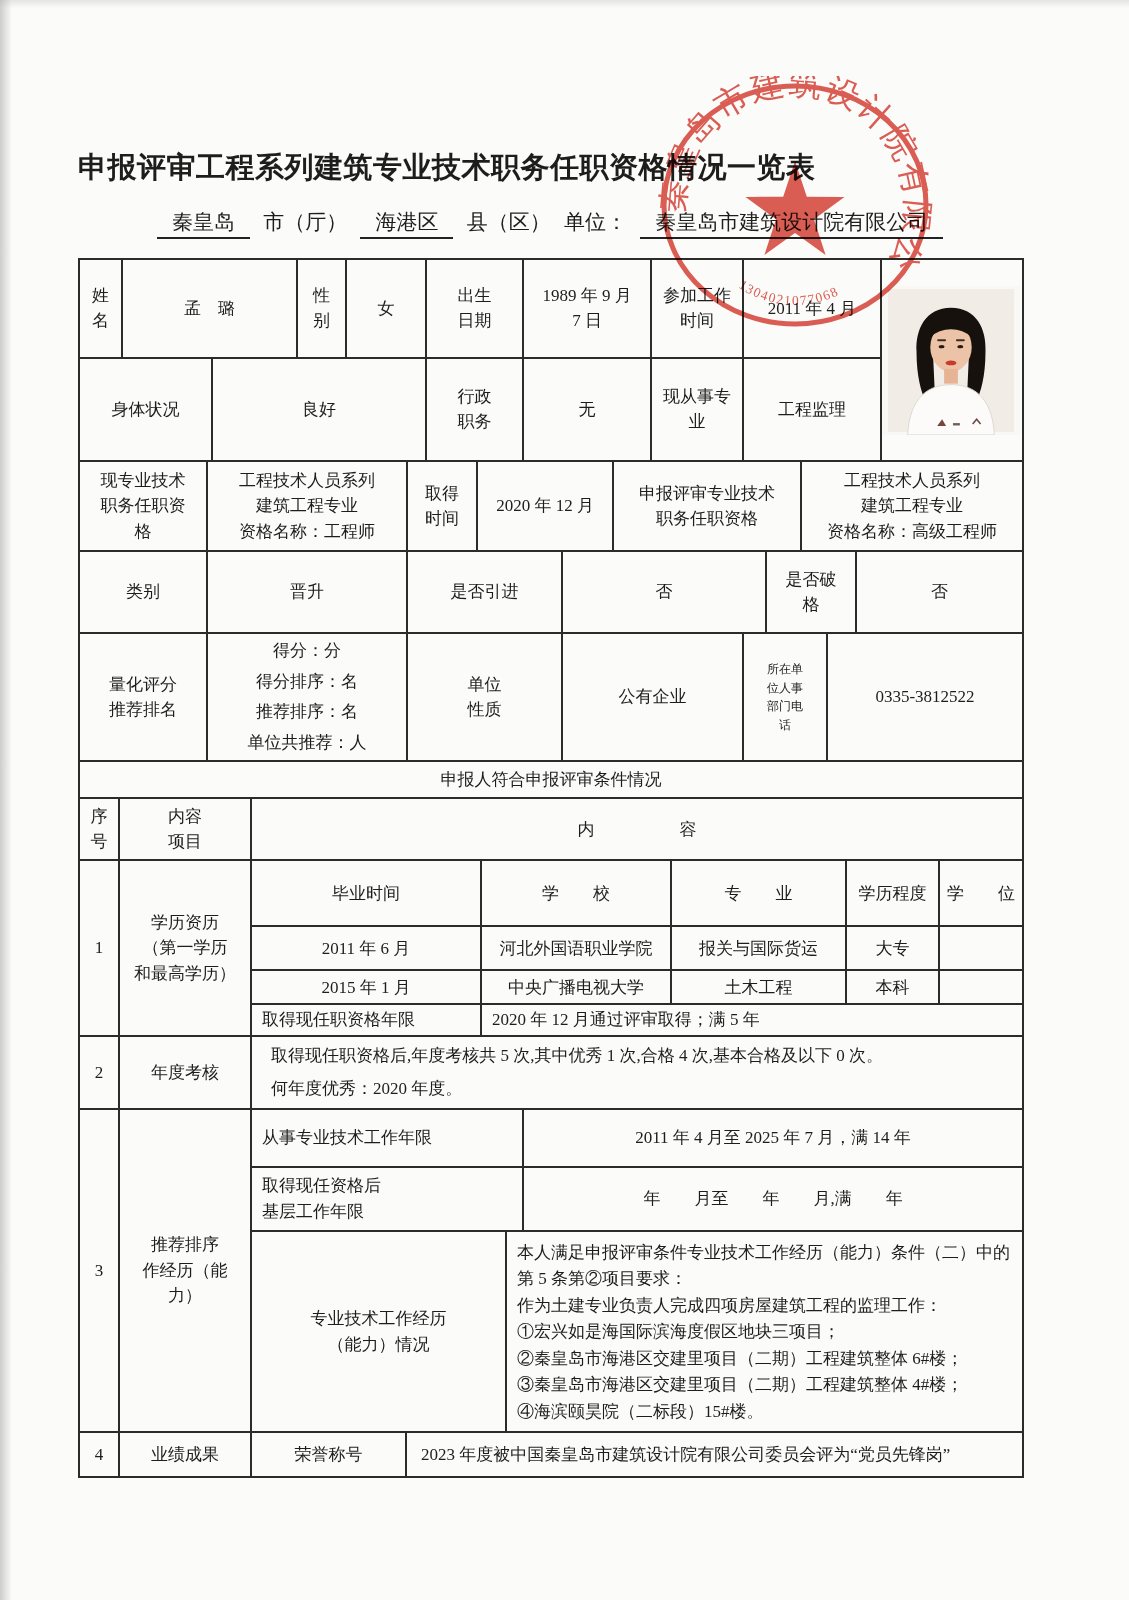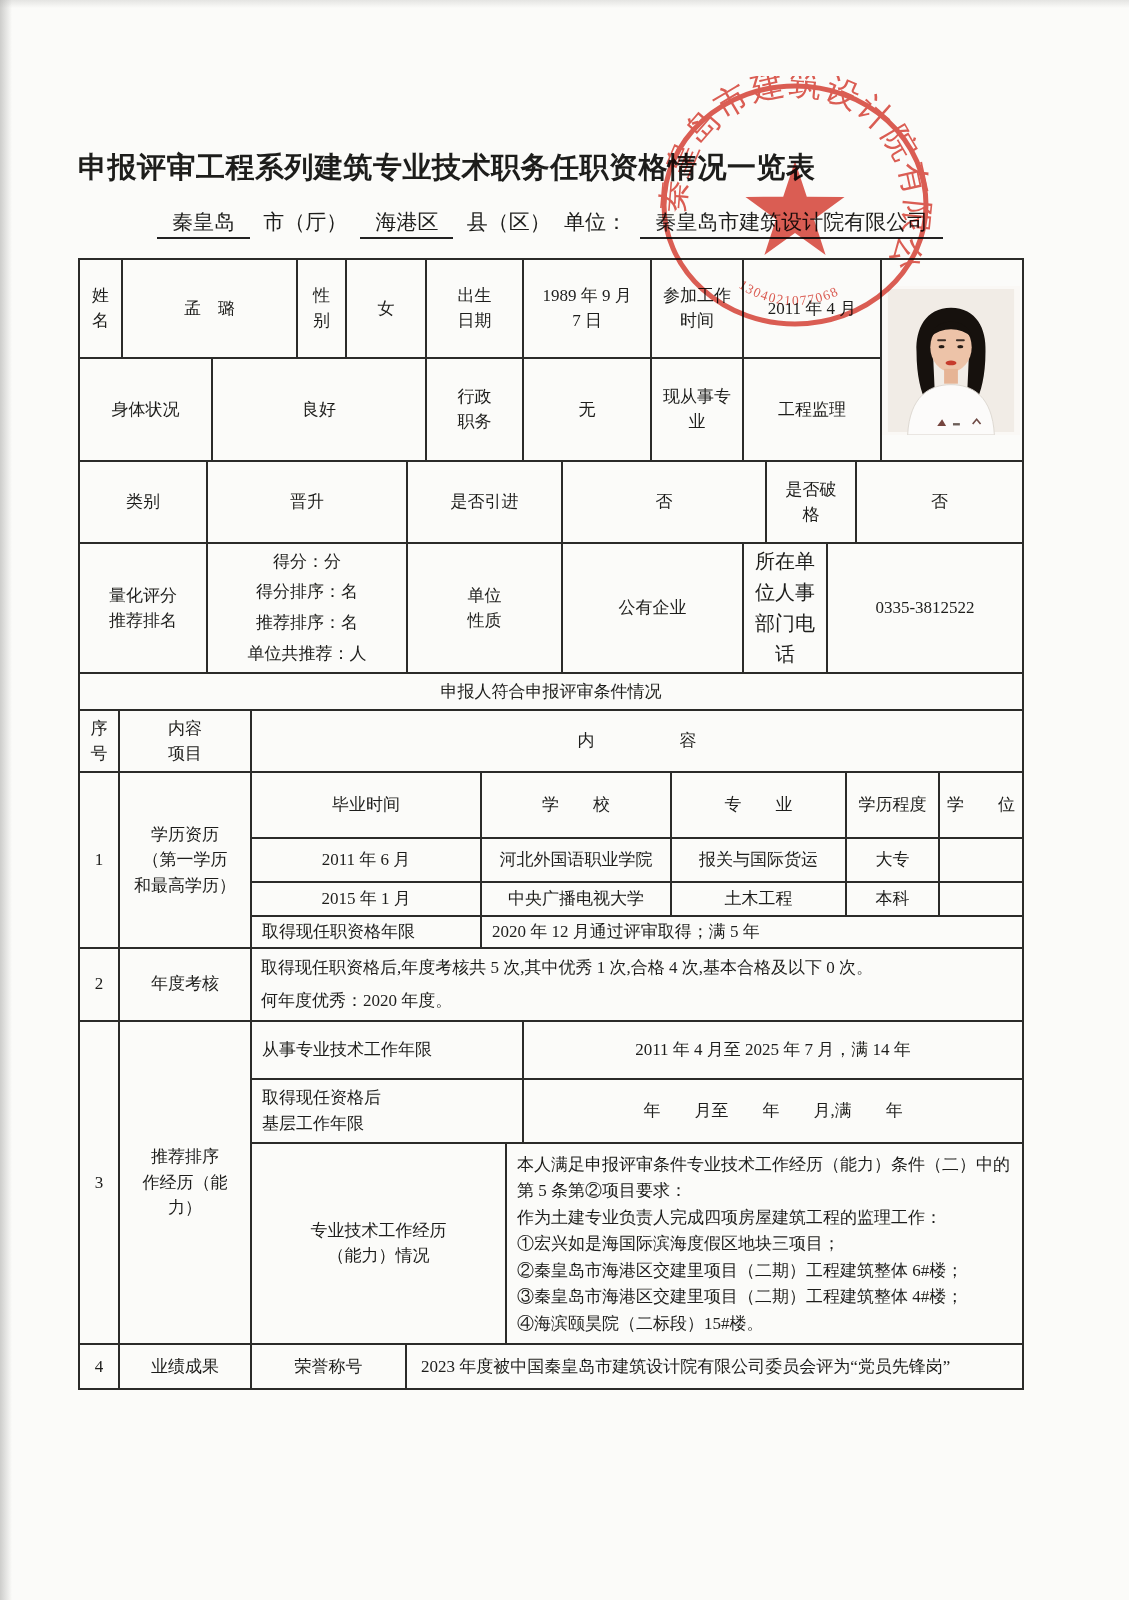--- a/index.html
+++ b/index.html
@@ -17,23 +17,23 @@
   .subtitle .ul{display:inline-block;border-bottom:2px solid #222;padding:0 15px 1px}
   .tbl{margin-top:11px}
   table{border-collapse:collapse;table-layout:fixed;width:944px}
   table+table{margin-top:-2px}
   td{border:2px solid #2b2b29;text-align:center;vertical-align:middle;font-size:17px;
      line-height:1.5;padding:2px 4px;white-space:pre-line;overflow:hidden}
   .ta-l{text-align:left;padding-left:10px}
   .photo-cell{padding:0}
   .photo-cell svg{display:block}
   .score-cell{line-height:1.8}
-  .phone-label{line-height:1.55;font-size:20px;padding:2px 2px}
+  .phone-label{line-height:1.55;font-size:12px;padding:2px 2px}
   .detail-cell{line-height:26.5px;padding:8px 10px 6px;text-align:left}
-  .s2-text{line-height:33px;text-align:left;padding:0 9px}
+  .s2-text{line-height:33px;text-align:left;padding:0 19px}
   .honor-cell{text-align:left;padding-left:14px}
   .stamp{position:absolute;left:650px;top:76px;width:290px;height:258px;color:#d6352a;
          opacity:.8;mix-blend-mode:multiply;pointer-events:none}
   .stamp text{font-family:"Liberation Serif","DejaVu Serif",serif}
 </style>
 </head>
 <body>
 
 <div class="page">
   <div class="edge-left"></div>
@@ -122,20 +122,36 @@
             <col style="width:85px">
             <col style="width:51px">
             <col style="width:130px">
             <col style="width:23px">
             <col style="width:35px">
             <col style="width:26px">
             <col style="width:29px">
             <col style="width:167px">
           </colgroup>
         <tbody>
+            <tr style="height:90px">
+          <td>现专业技术
+职务任职资
+格</td>
+          <td>工程技术人员系列
+建筑工程专业
+资格名称：工程师</td>
+          <td>取得
+时间</td>
+          <td colspan="2">2020 年 12 月</td>
+          <td colspan="3">申报评审专业技术
+职务任职资格</td>
+          <td colspan="3">工程技术人员系列
+建筑工程专业
+资格名称：高级工程师</td>
+        </tr>
         <tr style="height:82px">
           <td>类别</td>
           <td>晋升</td>
           <td colspan="2">是否引进</td>
           <td colspan="3">否</td>
           <td colspan="3">是否破
 格</td>
           <td>否</td>
         </tr>
         <tr style="height:122px">

